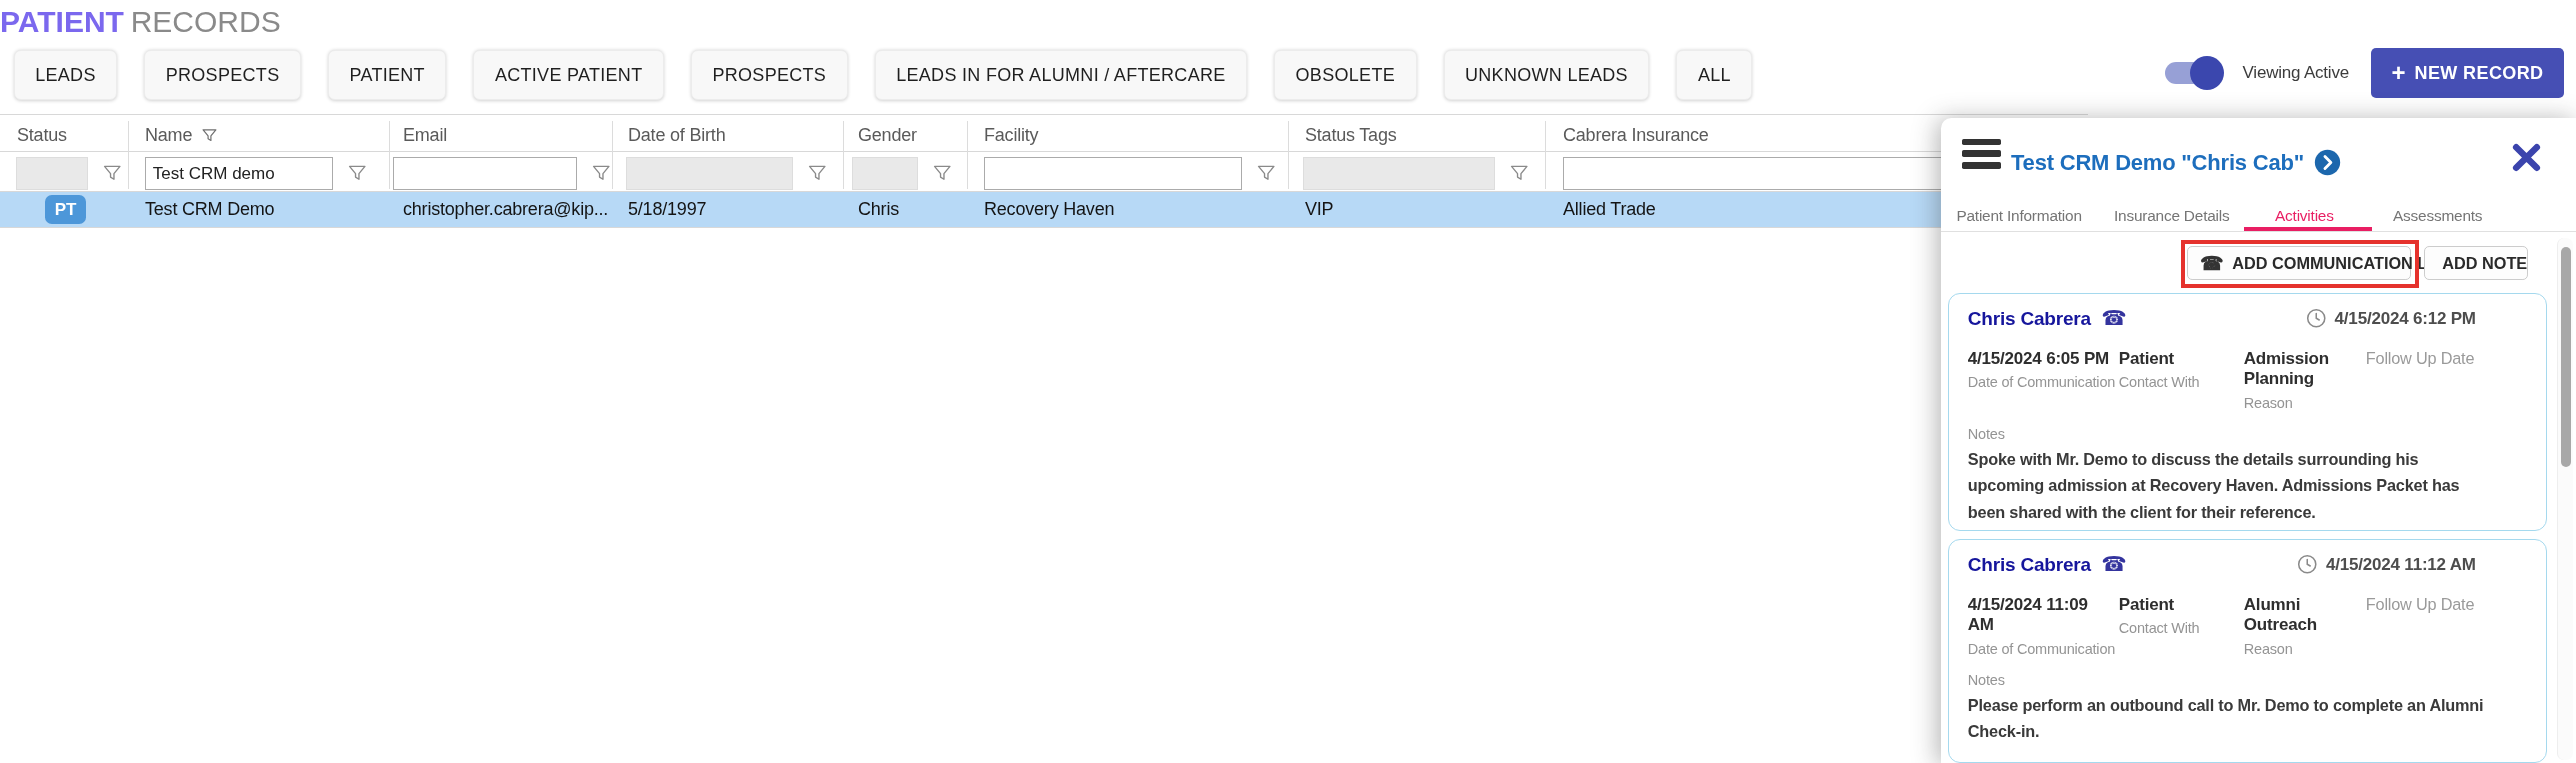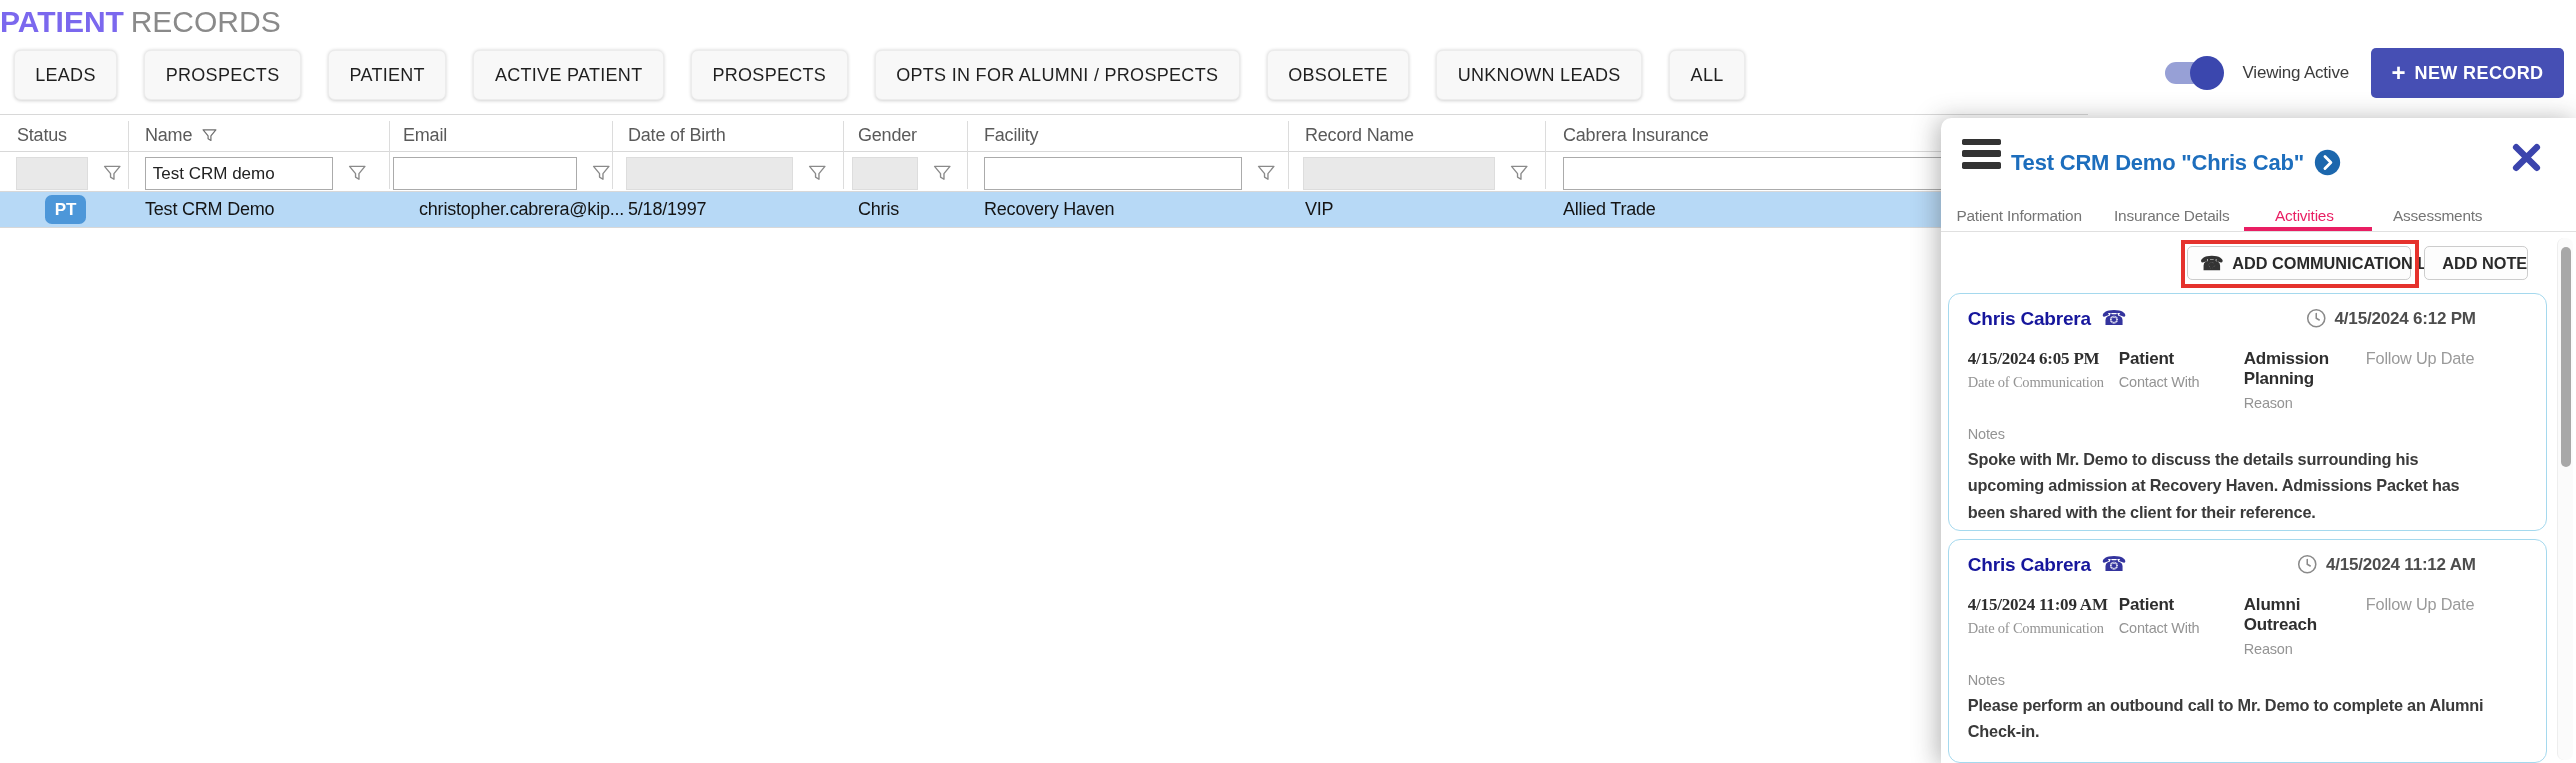--- a/index.html
+++ b/index.html
@@ -69,21 +69,21 @@
   .card-head { display:flex; align-items:center; justify-content:space-between; }
   .author-wrap { display:flex; align-items:center; gap:10.3px; }
   .author { font-size:19px; font-weight:700; color:#16169c; }
   .card-phone { font-size:20.5px; color:#34349e; line-height:1; }
   .time-wrap { display:flex; align-items:center; gap:8.6px; margin-right:51px; }
   .timestamp { font-size:17px; font-weight:700; color:#4d4d4d; }
   .fields { display:flex; margin-top:19px; }
   .fld { display:flex; flex-direction:column; gap:5.1px; }
   .fld .val { font-size:17px; font-weight:700; color:#2e2e2e; line-height:20.5px; }
   .fld .lab { font-size:14.5px; color:#949494; }
-  .fld.c1 { width:151px;font-family:Liberation Serif, serif; } .fld.c1 .val { width:144px; }
+  .fld.c1 { width:151px; } .fld.c1 .val { width:144px; }
   .fld.c2 { width:125px; } .fld.c3 { width:122px; } .fld.c3 .val { width:103px; }
   .fld.c4 .lab4 { font-size:16.3px; color:#9a9a9a; }
   .notes-block { margin-top:15.4px; }
   .notes-label { font-size:14.5px; color:#949494; }
   .notes-text { margin-top:3.4px; width:524px; font-size:16.3px; font-weight:600; color:#3a3a3a; line-height:26.5px; }
 
   .scroll-track { position:absolute; right:3.4px; top:120px; bottom:3.4px; width:15.4px;
     background:#fbfbfb; border-left:0.9px solid #eeeeee; border-radius:6.8px; }
   .scroll-thumb { position:absolute; left:2.6px; top:8.6px; width:10.3px; height:220px;
     background:#a8a8a8; border-radius:5.1px; cursor:grab; }
@@ -96,21 +96,21 @@
   <div class="page-title">
     <span class="t1">PATIENT</span><span class="t2">RECORDS</span>
   </div>
 
   <div class="tabs-row">
     <div class="status-tab">LEADS</div>
     <div class="status-tab">PROSPECTS</div>
     <div class="status-tab">PATIENT</div>
     <div class="status-tab">ACTIVE PATIENT</div>
     <div class="status-tab">PROSPECTS</div>
-    <div class="status-tab">OPTS IN FOR ALUMNI / PROSPECTS</div>
+    <div class="status-tab">LEADS IN FOR ALUMNI / AFTERCARE</div>
     <div class="status-tab">OBSOLETE</div>
     <div class="status-tab">UNKNOWN LEADS</div>
     <div class="status-tab">ALL</div>
   </div>
 
   <div class="top-right">
     <div class="toggle">
         <div class="knob"></div>
       </div>
     <span class="toggle-label">Viewing Active</span>
@@ -148,21 +148,21 @@
     <div class="gh-cell" style="left:628px;">
         <span>Date of Birth</span>
       </div>
     <div class="gh-cell" style="left:858px;">
         <span>Gender</span>
       </div>
     <div class="gh-cell" style="left:984px;">
         <span>Facility</span>
       </div>
     <div class="gh-cell" style="left:1305px;">
-        <span>Record Name</span>
+        <span>Status Tags</span>
       </div>
     <div class="gh-cell" style="left:1563px;">
         <span>Cabrera Insurance</span>
       </div>
 
     <div class="gf-cell" style="left:16.3px;">
       <div class="f-box" style="width:72px;"></div>
       <svg class="funnel-icon" viewBox="0 0 24 24">
           <path d="M3 4 L21 4 L14 12.5 L14 19 L10 16.5 L10 12.5 Z" fill="none" stroke="#8a8a8a" stroke-width="1.6" stroke-linejoin="round"></path>
         </svg>
@@ -203,21 +203,21 @@
           <path d="M3 4 L21 4 L14 12.5 L14 19 L10 16.5 L10 12.5 Z" fill="none" stroke="#8a8a8a" stroke-width="1.6" stroke-linejoin="round"></path>
         </svg>
     </div>
     <div class="gf-cell" style="left:1563px;">
       <input class="f-input" style="width: 397px;">
     </div>
 
     <div class="gd-row"></div>
     <div class="badge">PT</div>
     <div class="gd-cell" style="left:145px;">Test CRM Demo</div>
-    <div class="gd-cell" style="left:403px;margin-left:16px;">christopher.cabrera@kip...</div>
+    <div class="gd-cell" style="left:403px;">christopher.cabrera@kip...</div>
     <div class="gd-cell" style="left:628px;">5/18/1997</div>
     <div class="gd-cell" style="left:858px;">Chris</div>
     <div class="gd-cell" style="left:984px;">Recovery Haven</div>
     <div class="gd-cell" style="left:1305px;">VIP</div>
     <div class="gd-cell" style="left:1563px;">Allied Trade</div>
   </div>
 
   <div class="panel">
 
     <div class="hamburger">

